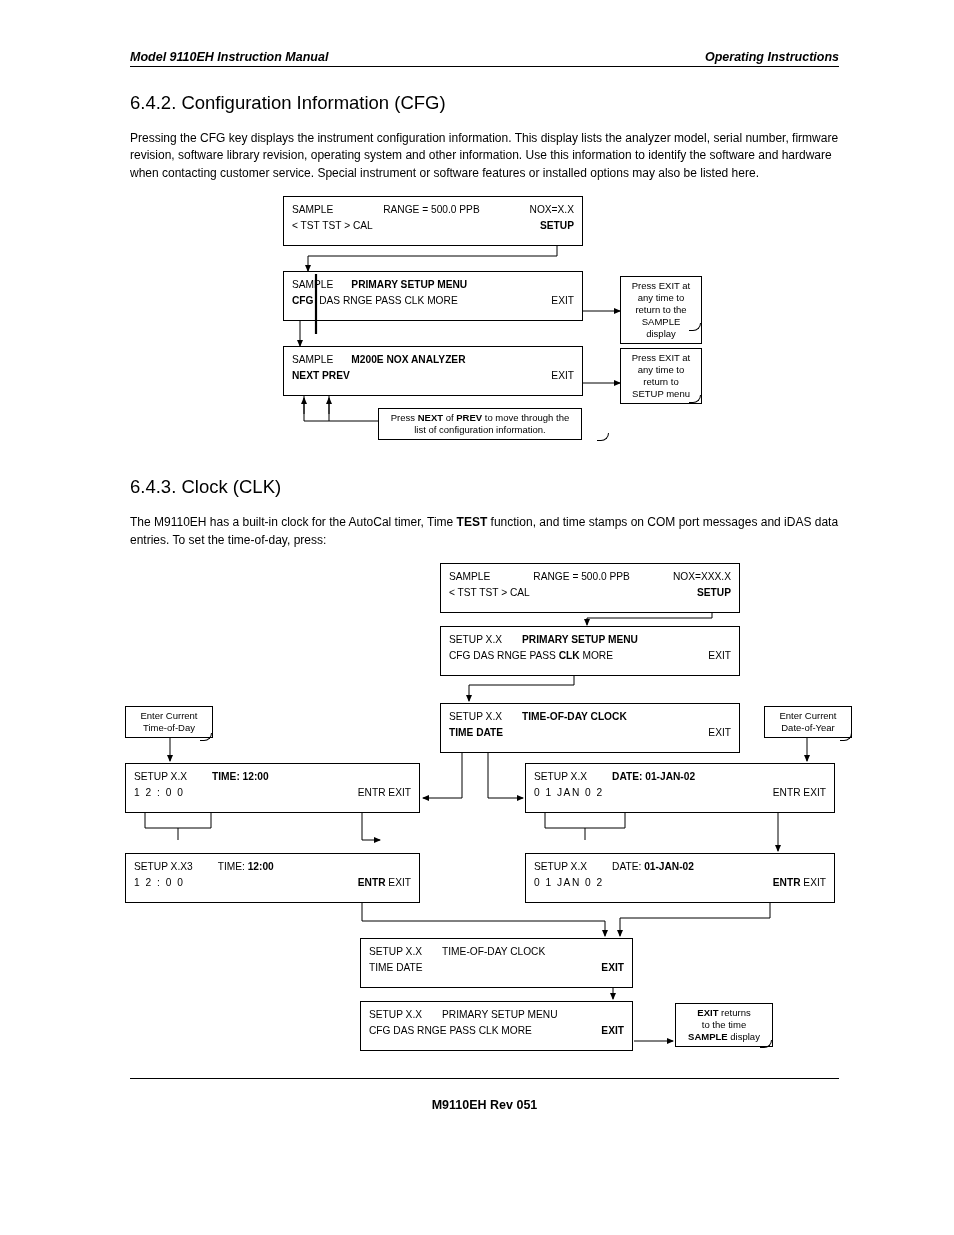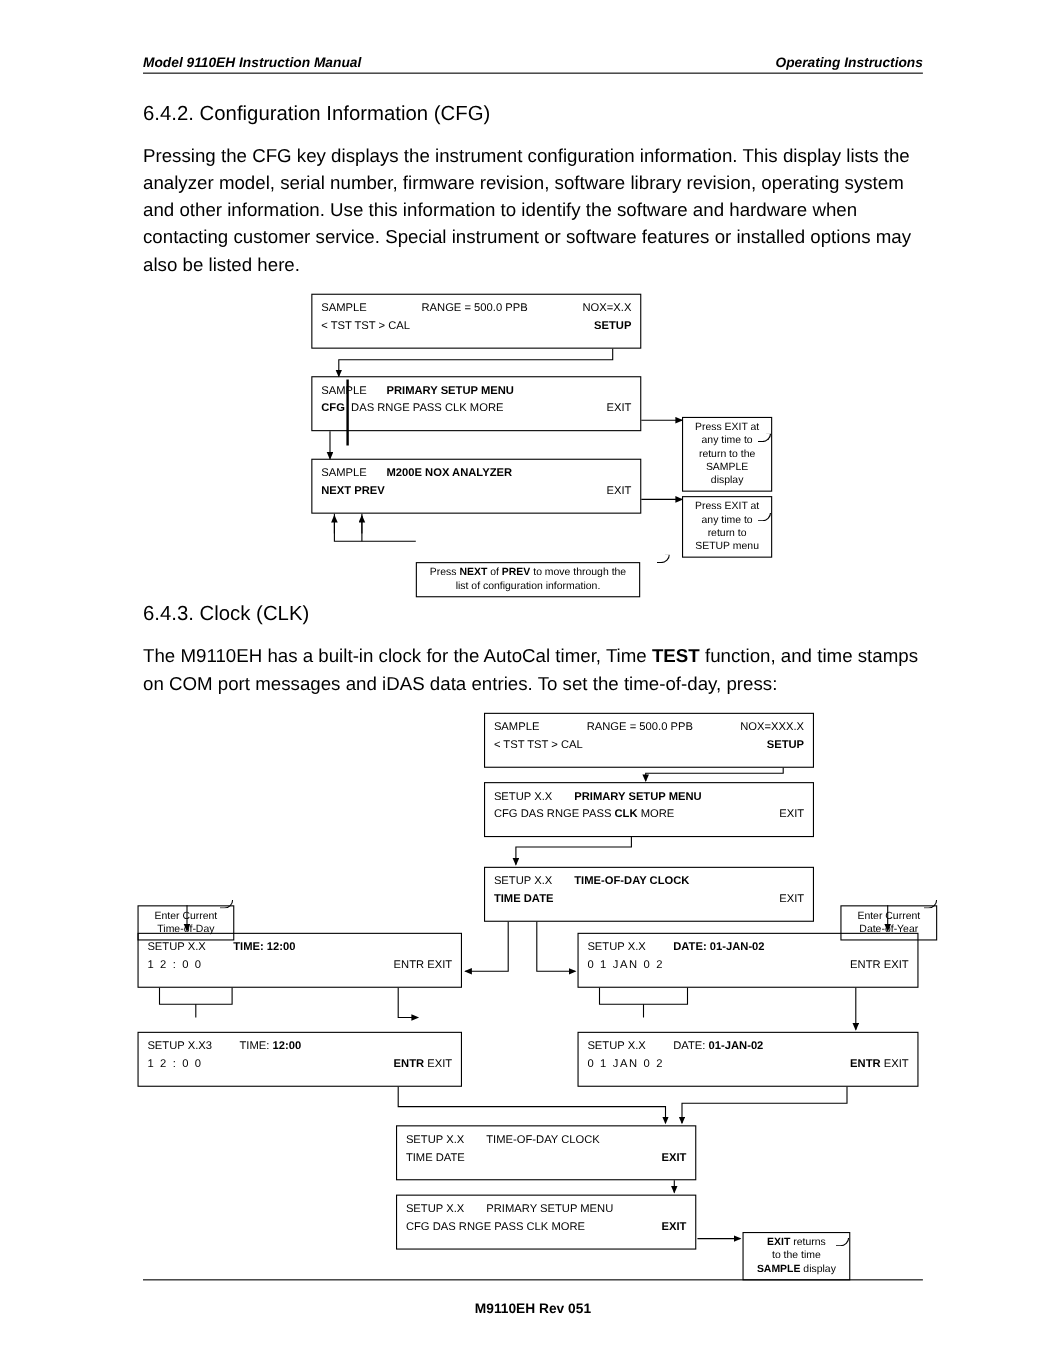--- a/index.html
+++ b/index.html
@@ -1,26 +1,26 @@
 <!DOCTYPE html>
 <html><head>
   <meta charset="utf-8">
   <style>
     * { box-sizing: border-box; margin: 0; padding: 0; }
     body { font-family: Verdana, Geneva, sans-serif; font-size: 12.2px; color: #000; background: #fff; width: 954px; margin: 0 auto; padding: 50px 115px 50px 130px; position: relative; }
     .hdrbar { display: flex; justify-content: space-between; font-style: italic; font-weight: bold; border-bottom: 1.5px solid #000; padding-bottom: 2px; margin-bottom: 25px; font-size: 12.5px; gap: 27px; }
     h2 { font-size: 18.5px; font-weight: normal; margin-bottom: 16px; }
-    .para { font-size: 17px; line-height: 1.45; margin-bottom: 14px; }
+    .para { font-size: 12px; line-height: 1.45; margin-bottom: 14px; }
     .ftbar { border-top: 1.5px solid #000; display: flex; justify-content: center; font-weight: bold; font-size: 12.5px; padding-top: 19px; margin-top: 18px; }
     .figwrap { position: relative; margin: 10px auto 25px; }
     .fig1 { height: 255px; width: 100%; }
     .fig2 { height: 490px; width: 100%; }
     .pbox { position: absolute; border: 1.2px solid #000; font-size: 10.2px; line-height: 1.55; padding: 5px 8px 2px; }
     .row2 { display:flex; justify-content:space-between;align-items:center; }
-    .note { position:absolute; border:1px solid #000; font-size:9.5px; text-align:center; line-height:1.25; padding:3px 5px;margin-top:32px; }
+    .note { position:absolute; border:1px solid #000; font-size:9.5px; text-align:center; line-height:1.25; padding:3px 5px; }
     .curl { position:absolute; width:12px; height:8px; border-bottom:1px solid #000; border-right:1px solid #000; border-bottom-right-radius:8px; }
     .ah { position:absolute; } .ah svg { overflow:visible; }
   </style>
 </head>
 <body>
 
 <div class="hdrbar">
   <span>Model 9110EH Instruction Manual</span>
   <span>Operating Instructions</span>
 </div>

